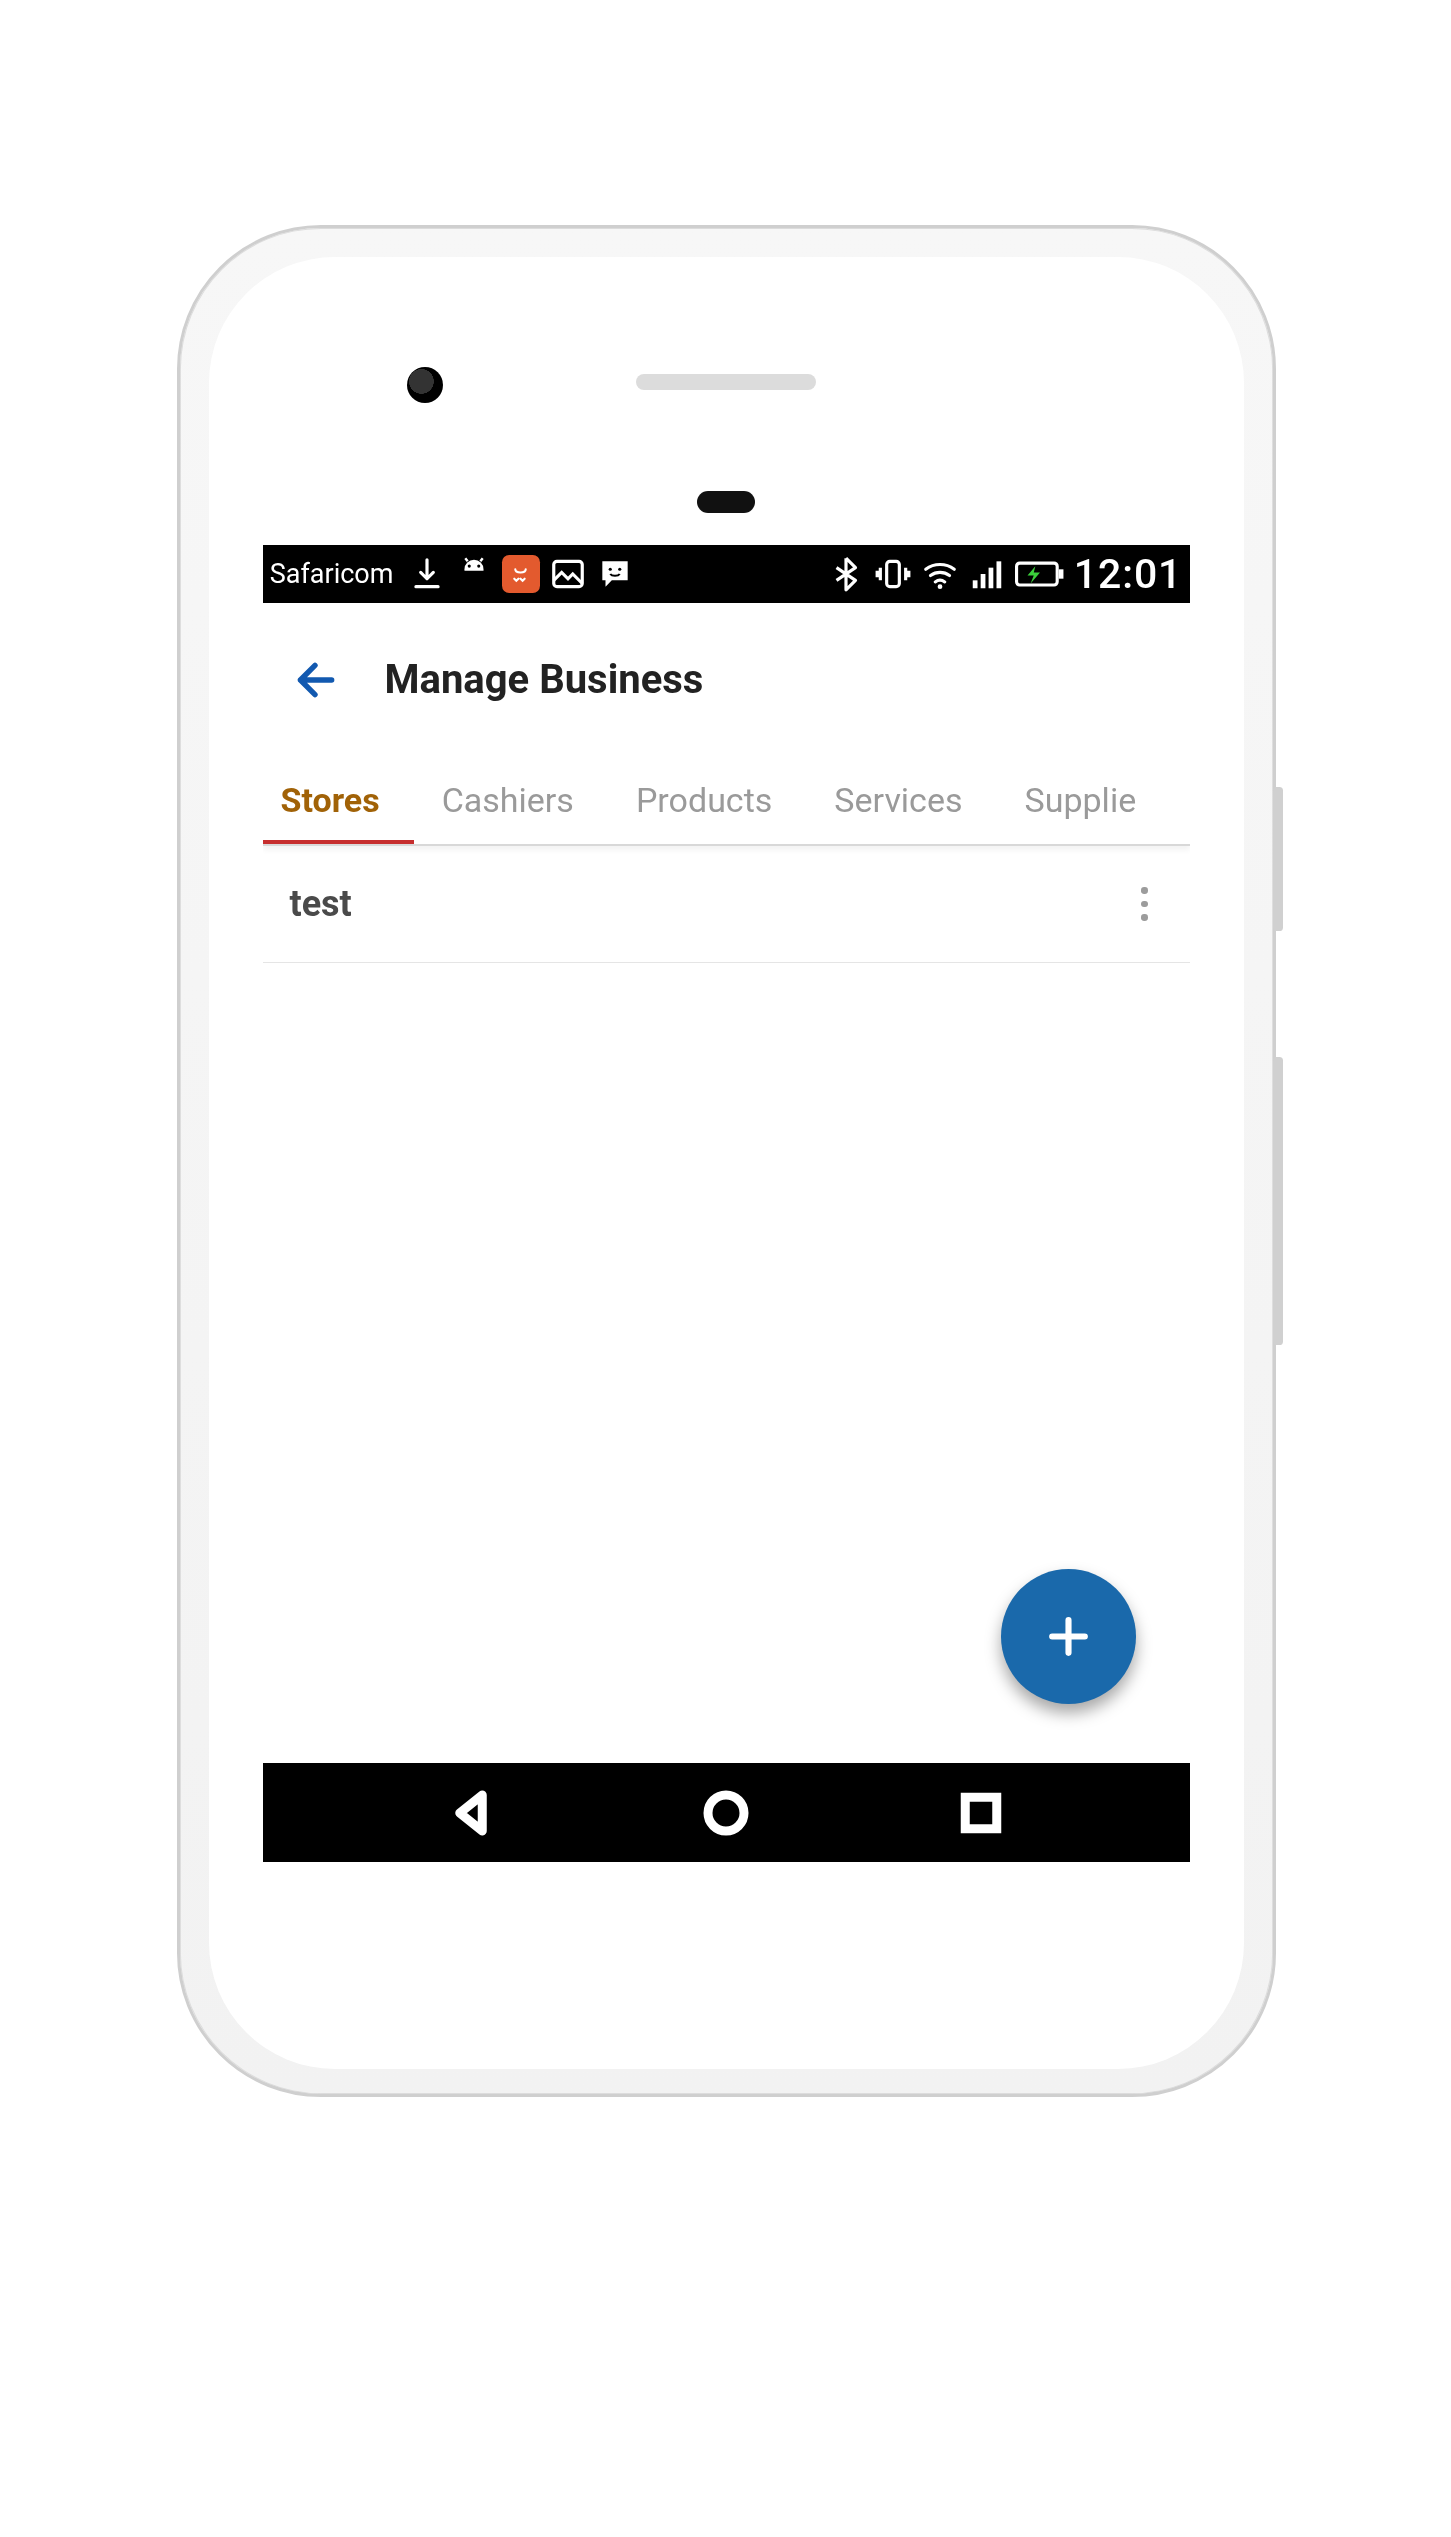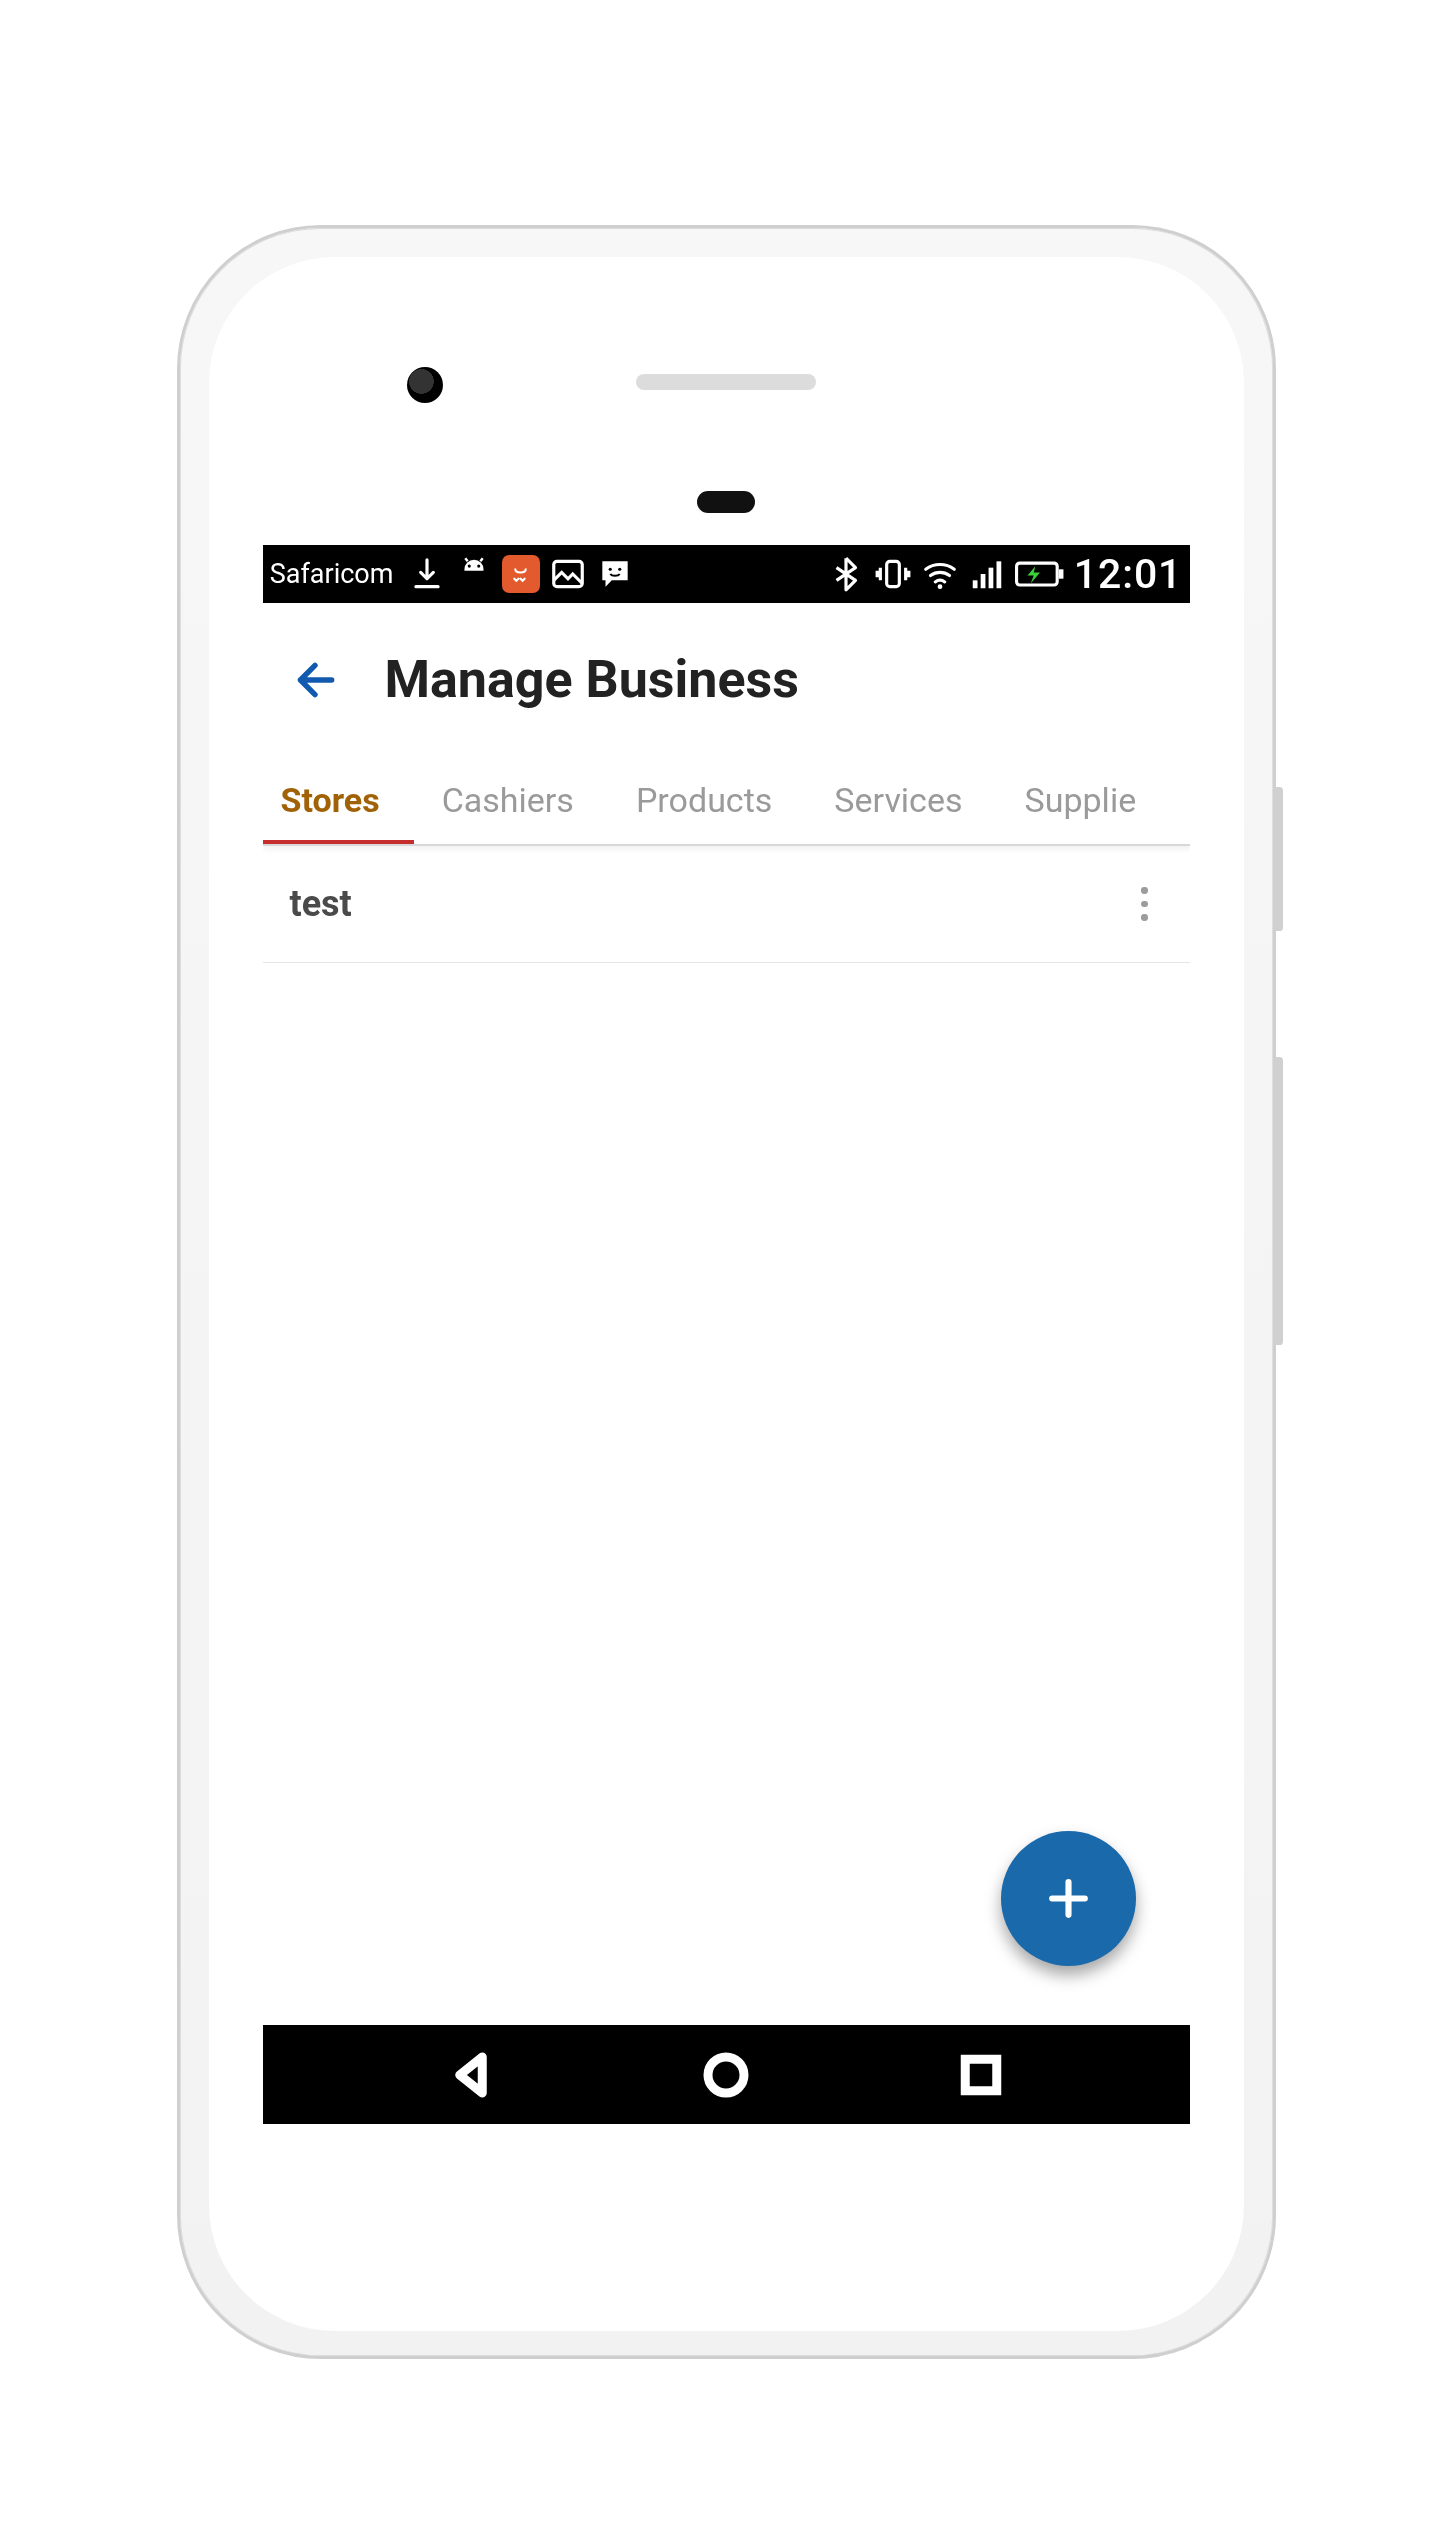--- a/index.html
+++ b/index.html
@@ -10,21 +10,21 @@
     font-family: -apple-system, BlinkMacSystemFont, "Segoe UI", Roboto, Arial, sans-serif;
     display: flex;
     align-items: flex-start;
     justify-content: center;
   }
 
   
   .phone-frame {
     margin-top: 225px;
     width: 1099px;
-    height: 2134px;
+    height: 1872px;
     border: 3.6px solid #cfcfcf;
     border-radius: 144px;
     background: linear-gradient(#f7f7f7,#f2f2f2);
     position: relative;
     box-shadow: 0 0 0 0.9px #dcdcdc inset;
   }
   .phone-inner {
     position: absolute;
     left: 29px; right: 29px; top: 29px; bottom: 25px;
     background: #ffffff;
@@ -89,21 +89,21 @@
   .appbar {
     height: 153px;
     display: flex;
     align-items: center;
     gap: 45px;
     padding: 0 27px;
     border-bottom: 0;
   }
   .back-arrow { width:50px; height:50px; color:#1259b0; }
   .app-title {
-    font-size: 52px;
+    font-size: 40px;
     font-weight: 700;
     color: #222;
   }
 
   
   .tabs {
     display: flex;
     height: 90px;
     align-items: center;
     border-bottom: 2.7px solid #d8d8d8;

